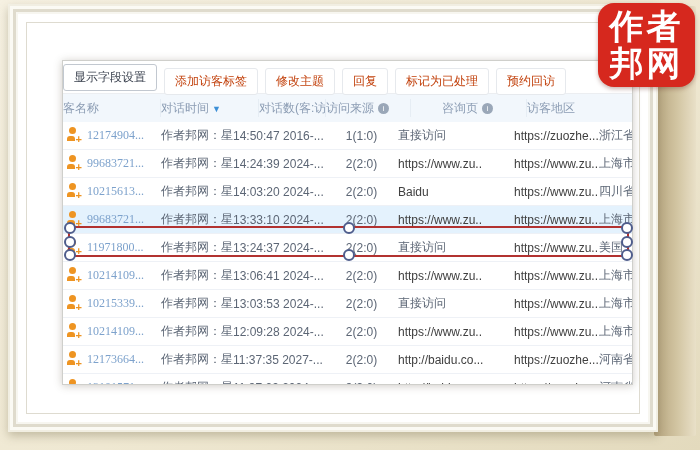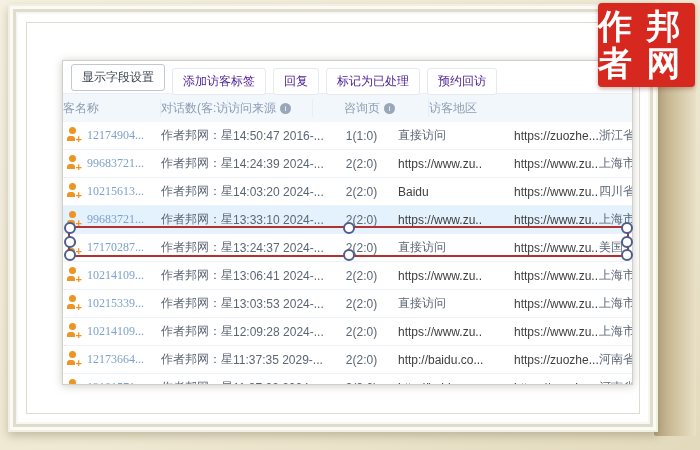--- a/index.html
+++ b/index.html
@@ -15,24 +15,24 @@
       inset 0 0 0 5px #fbfaf4,
       inset 0 0 0 8px #dfdbcd,
       inset 0 0 0 10px #f7f6f0,
       inset 0 0 0 18px #ffffff,
       inset 0 0 0 19px #dedbd0;}
   
   .shot{position:absolute;left:62px;top:60px;width:571px;height:325px;background:#fff;
     border:1px solid #cfcfcb;box-sizing:border-box;overflow:hidden;
     box-shadow:0 1px 8px rgba(80,70,50,.28);font-size:12px;color:#5c6675;}
   
-  .toolbar{height:32px;display:flex;align-items:center;padding-left:8px;border-bottom:1px solid #eceef1;}
+  .toolbar{height:32px;display:flex;align-items:center;border-bottom:1px solid #eceef1;}
   .tbtn{display:inline-block;margin-right:7px;padding:4px 10px;border:1px solid #c2c8d0;border-radius:3px;
     color:#3c4350;background:#fff;white-space:nowrap;cursor:pointer;}
-  .tbtn.disabled{border-color:#e6e9ed;color:#4c1d95;margin-top:8px;}
+  .tbtn.disabled{border-color:#e6e9ed;color:#c2410c;margin-top:8px;}
   .tbtn .caret{font-size:8px;margin-left:4px;color:#6b7380;}
   
   .thead{height:28px;display:flex;align-items:center;background:#f2f7fc;color:#8b9cb3;}
   .hcell{box-sizing:border-box;padding-right:6px;border-right:1px solid #e6edf4;height:18px;line-height:18px;
     overflow:hidden;white-space:nowrap;}
   .hcell:last-child{border-right:none;}
   .rows{height:265px;overflow:hidden;}
   .row{height:27px;display:flex;align-items:center;border-bottom:1px solid #eef1f6;background:#fff;}
   .row.hl{background:#e4f2fd;}
   .cell{box-sizing:border-box;padding-right:6px;overflow:hidden;white-space:nowrap;}
@@ -54,43 +54,45 @@
   .avatar{position:relative;display:inline-block;width:16px;height:16px;margin-left:3px;cursor:pointer;}
   .avatar::before{content:"";position:absolute;left:3px;top:1px;width:7px;height:7px;border-radius:50%;background:#ee9422;}
   .avatar::after{content:"+";position:absolute;right:0px;bottom:-3px;color:#ee9422;font-weight:bold;font-size:11px;}
   .avatar .body{position:absolute;left:1px;bottom:1px;width:8px;height:5px;border-radius:3px 3px 0 0;background:#ee9422;}
   
   .annot{position:absolute;left:68px;top:226px;width:561px;height:31px;border:2px solid #b23230;
     box-sizing:border-box;z-index:5;cursor:move;}
   .handle{position:absolute;width:8px;height:8px;border-radius:50%;background:#fff;border:2px solid #4f5d8c;
     box-sizing:content-box;z-index:6;cursor:pointer;}
   
-  .logo{position:absolute;left:598px;top:3px;width:97px;height:84px;background:#d6281e;border-radius:4px;
-    z-index:10;display:flex;flex-direction:row;align-items:center;justify-content:center;
+  .logo{position:absolute;left:598px;top:3px;width:97px;height:84px;background:#d6281e;border-radius:16px;
+    z-index:10;display:flex;flex-direction:column;align-items:center;justify-content:center;
     box-shadow:0 2px 4px rgba(100,40,30,.35);}
   .logo div{color:#fff;font-weight:900;font-size:34px;line-height:37px;letter-spacing:3px;
     font-family:"DejaVu Sans",sans-serif;}
 </style>
 </head>
 <body>
 
 <div class="stage">
   <div class="frame-side"></div>
   <div class="frame"></div>
 
   <div class="shot">
     <div class="toolbar" id="toolbar">
         <span class="tbtn">显示字段设置</span>
         <span class="tbtn disabled">添加访客标签</span>
+        <span class="tbtn disabled">修改主题</span>
         <span class="tbtn disabled">回复</span>
         <span class="tbtn disabled">标记为已处理</span>
         <span class="tbtn disabled">预约回访</span>
       </div>
     <div class="thead" id="thead">
         <div class="hcell h-name">访客名称</div>
+        <div class="hcell col-time">对话时间<span class="sort">▼</span></div>
         <div class="hcell col-count">对话数(客:访)</div>
         <div class="hcell col-source">访问来源<span class="info">i</span></div>
         <div class="hcell col-page">咨询页<span class="info">i</span></div>
         <div class="hcell col-region">访客地区</div>
       </div>
     <div class="rows" id="rows">
         <div class="row">
           <div class="cell col-avatar"><span class="avatar"><span class="body"></span></span></div>
           <div class="cell col-name id-link">12174904...</div>
           <div class="cell col-agent">作者邦网：星阁</div>
@@ -125,21 +127,21 @@
           <div class="cell col-name id-link">99683721...</div>
           <div class="cell col-agent">作者邦网：星阁</div>
           <div class="cell col-time">13:33:10 2024-...</div>
           <div class="cell col-count">2(2:0)</div>
           <div class="cell col-source link">https://www.zu...</div>
           <div class="cell col-page link">https://www.zu...</div>
           <div class="cell col-region">上海市[中国电信</div>
         </div>
         <div class="row">
           <div class="cell col-avatar"><span class="avatar"><span class="body"></span></span></div>
-          <div class="cell col-name id-link">17170287...</div>
+          <div class="cell col-name id-link">11971800...</div>
           <div class="cell col-agent">作者邦网：星阁</div>
           <div class="cell col-time">13:24:37 2024-...</div>
           <div class="cell col-count">2(2:0)</div>
           <div class="cell col-source">直接访问</div>
           <div class="cell col-page link">https://www.zu...</div>
           <div class="cell col-region">美国</div>
         </div>
         <div class="row">
           <div class="cell col-avatar"><span class="avatar"><span class="body"></span></span></div>
           <div class="cell col-name id-link">10214109...</div>
@@ -167,21 +169,21 @@
           <div class="cell col-time">12:09:28 2024-...</div>
           <div class="cell col-count">2(2:0)</div>
           <div class="cell col-source link">https://www.zu...</div>
           <div class="cell col-page link">https://www.zu...</div>
           <div class="cell col-region">上海市[中国电信</div>
         </div>
         <div class="row">
           <div class="cell col-avatar"><span class="avatar"><span class="body"></span></span></div>
           <div class="cell col-name id-link">12173664...</div>
           <div class="cell col-agent">作者邦网：星阁</div>
-          <div class="cell col-time">11:37:35 2029-...</div>
+          <div class="cell col-time">11:37:35 2027-...</div>
           <div class="cell col-count">2(2:0)</div>
           <div class="cell col-source link">http://baidu.co...</div>
           <div class="cell col-page link">https://zuozhe...</div>
           <div class="cell col-region">河南省郑州市[中国</div>
         </div>
         <div class="row">
           <div class="cell col-avatar"><span class="avatar"></span></div>
           <div class="cell col-name id-link">13101571...</div>
           <div class="cell col-agent">作者邦网：星阁</div>
           <div class="cell col-time">11:37:29 2024-...</div>

